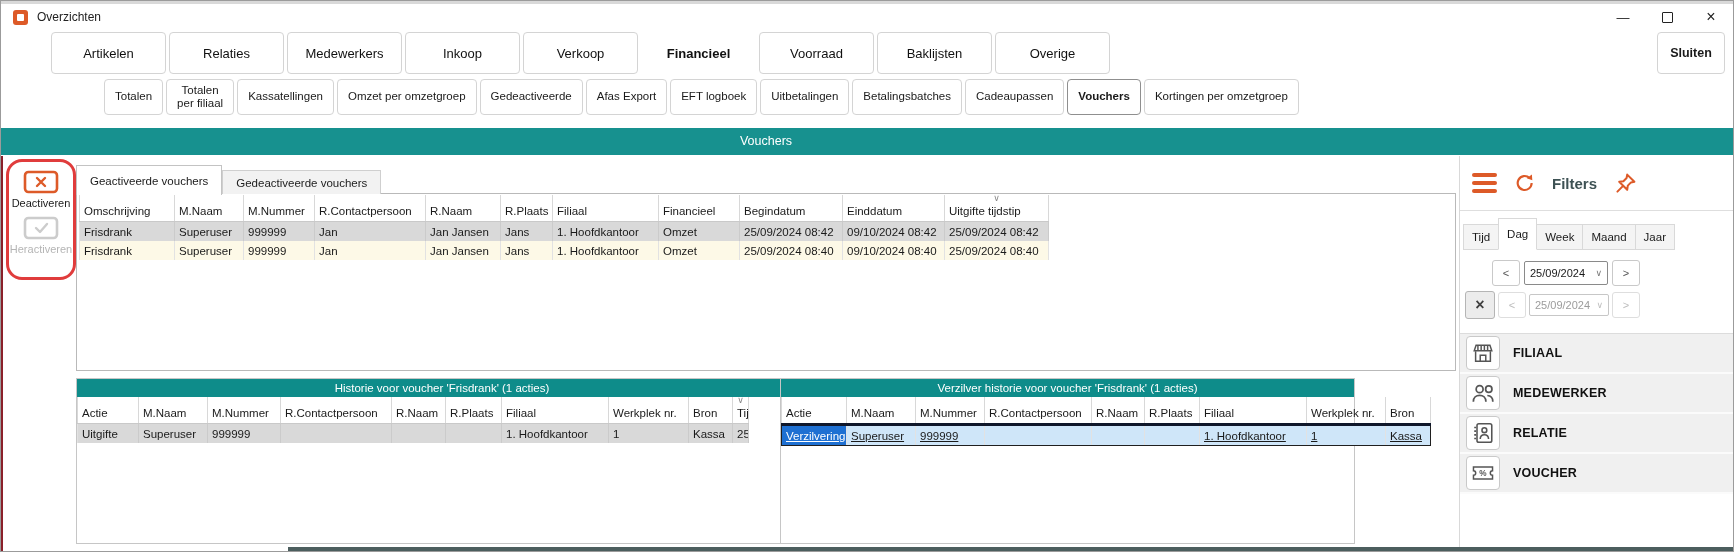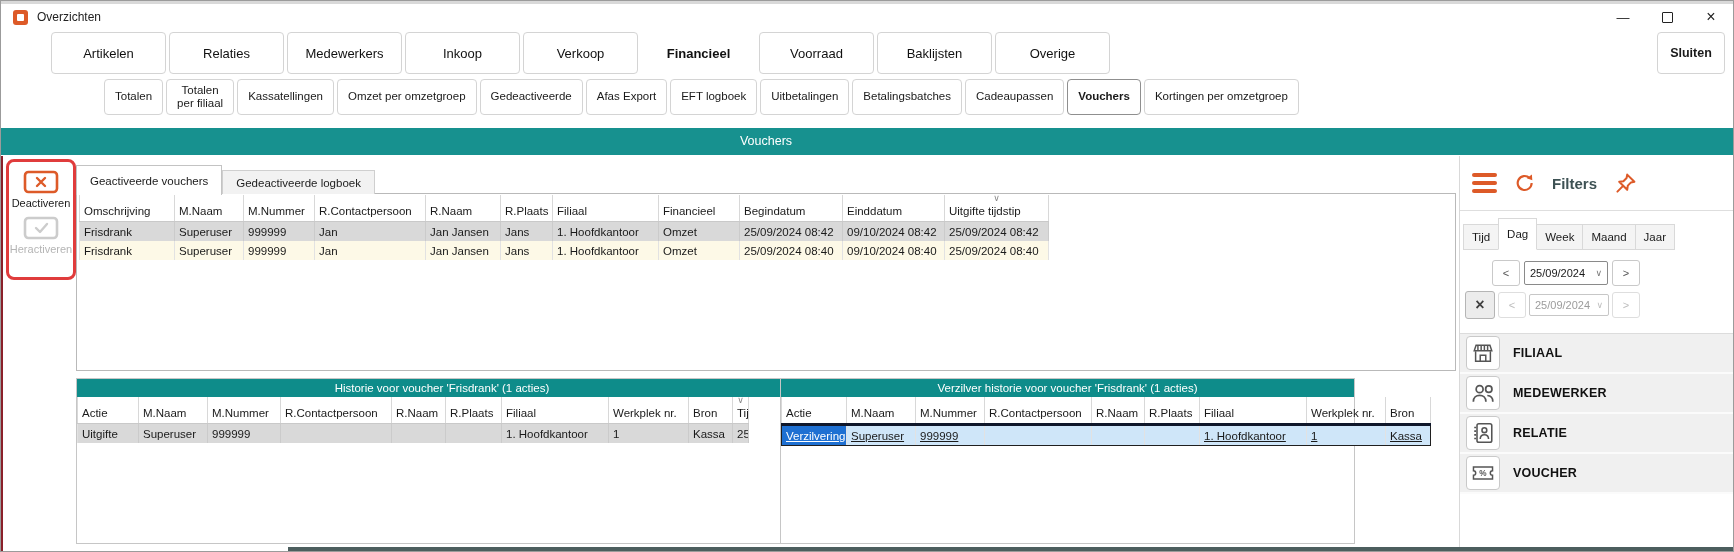--- a/index.html
+++ b/index.html
@@ -32,21 +32,21 @@
   .subrow .item{padding:0 10px;min-height:34px;background:#fff;border:1px solid #d4d4d4;border-radius:4px;
     display:flex;align-items:center;justify-content:center;font-size:11.5px;text-align:center;
     white-space:pre-line;line-height:1.15;}
   .subrow .item.active{font-weight:bold;border-color:#8f8f8f;}
   
   .banner{position:absolute;left:0;top:127px;right:0;height:27px;background:var(--teal,#17918f);}
   .banner span{position:absolute;left:765px;transform:translateX(-50%);color:#fff;
     font-size:12.5px;line-height:27px;}
   
   .action-box{position:absolute;left:5px;top:158px;width:64px;height:108px;border:3px solid var(--red,#e03c3c);
-    border-radius:8px;display:flex;flex-direction:column;align-items:center;padding-top:7px;gap:6px;background:transparent;}
+    border-radius:16px;display:flex;flex-direction:column;align-items:center;padding-top:7px;gap:6px;background:transparent;}
   .action-item{display:flex;flex-direction:column;align-items:center;gap:2px;}
   .action-item .lbl{font-size:11px;}
   .action-item.disabled .lbl{color:#b5b5b5;}
   
   .vtabs{position:absolute;left:75px;top:164px;display:flex;align-items:flex-end;z-index:3;}
   .vtab{font-size:11.5px;padding:0 13px;display:flex;align-items:center;}
   .vtab.active{height:29px;background:#fff;border:1px solid #c3c3c3;border-bottom:none;margin-bottom:-1px;z-index:4;}
   .vtab.inactive{height:23px;background:#f2f2f2;border:1px solid #cfcfcf;border-bottom:none;color:#222;}
   .vpanel{position:absolute;left:75px;top:192px;width:1380px;height:178px;background:#fff;
     border:1px solid #b9b9b9;box-sizing:border-box;z-index:2;}
@@ -203,21 +203,21 @@
     <svg width="36" height="26" viewBox="0 0 36 26">
       <rect x="2" y="3" width="32" height="20" rx="3.5" fill="none" stroke="#cccccc" stroke-width="2.6"></rect>
       <path d="M13 13 l4 4 7 -8" stroke="#cccccc" stroke-width="2.4" fill="none" stroke-linecap="round" stroke-linejoin="round"></path>
     </svg>
     <span class="lbl">Heractiveren</span>
   </div>
 </div>
 
 <div class="vtabs">
   <div class="vtab active">Geactiveerde vouchers</div>
-  <div class="vtab inactive">Gedeactiveerde logboek</div>
+  <div class="vtab inactive">Gedeactiveerde vouchers</div>
 </div>
 <div class="vpanel">
   <table class="t-voucher">
       <thead>
         <tr>
           <th><span>Omschrijving</span></th>
           <th><span>M.Naam</span></th>
           <th><span>M.Nummer</span></th>
           <th><span>R.Contactpersoon</span></th>
           <th><span>R.Naam</span></th>

